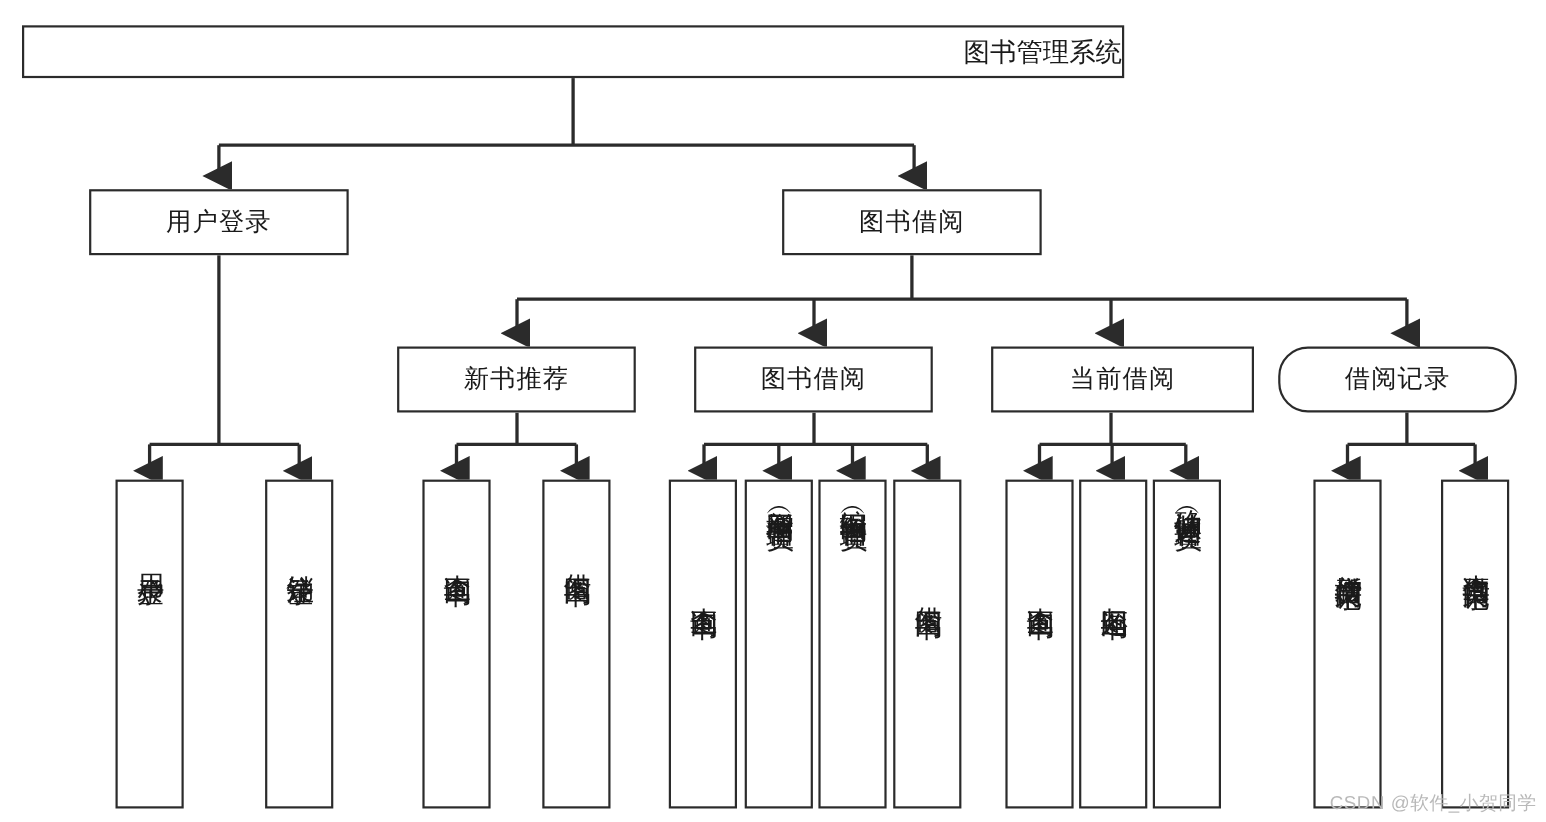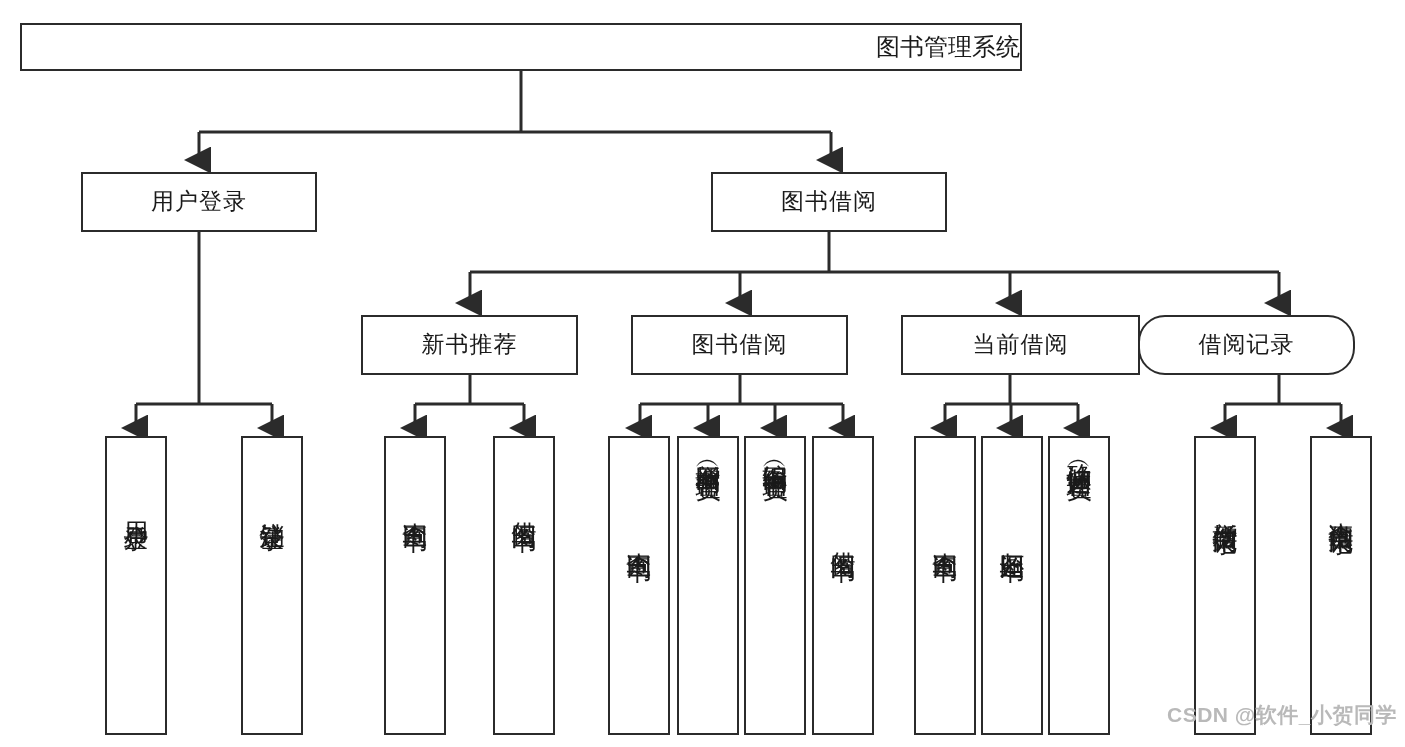--- a/index.html
+++ b/index.html
@@ -60,26 +60,25 @@
   }
   .node.v.mid .vtext {
     margin-top: 58px;
   }
   .node.v.mid2 .vtext {
     margin-top: 88px;
   }
   .watermark {
     position: absolute;
     right: 8px;
-    bottom: 18px;
-    font-size: 21px;
+    bottom: 6px;
+    font-size: 17px;
     color: #b9b9b9;
     letter-spacing: 0.5px;
     white-space: nowrap;
-    font-weight: bold;
   }
 </style>
 </head>
 <body>
 
 <div id="canvas">
 
   <svg id="edges" viewBox="0 0 1405 747" xmlns="http://www.w3.org/2000/svg">
     <defs>
       <marker id="arrow" markerWidth="9" markerHeight="9" refX="4.5" refY="4" orient="auto" markerUnits="strokeWidth">
@@ -143,21 +142,21 @@
 
   <div class="node h" style="left:361px; top:315px; width:217px; height:60px;text-align:center;">
     <span>新书推荐</span>
   </div>
   <div class="node h" style="left:631px; top:315px; width:217px; height:60px;">
     <span>图书借阅</span>
   </div>
   <div class="node h" style="left:901px; top:315px; width:239px; height:60px;">
     <span>当前借阅</span>
   </div>
-  <div class="node h" style="left:1138px; top:315px; width:217px; height:60px;border-radius:27px;">
+  <div class="node h" style="left:1162px; top:315px; width:217px; height:60px;border-radius:27px;">
     <span>借阅记录</span>
   </div>
 
   <div class="node v mid" style="left:105px; top:436px; width:62px; height:299px;">
     <span class="vtext">用户登录</span>
   </div>
   <div class="node v mid" style="left:241px; top:436px; width:62px; height:299px;">
     <span class="vtext">注销登录</span>
   </div>
 

